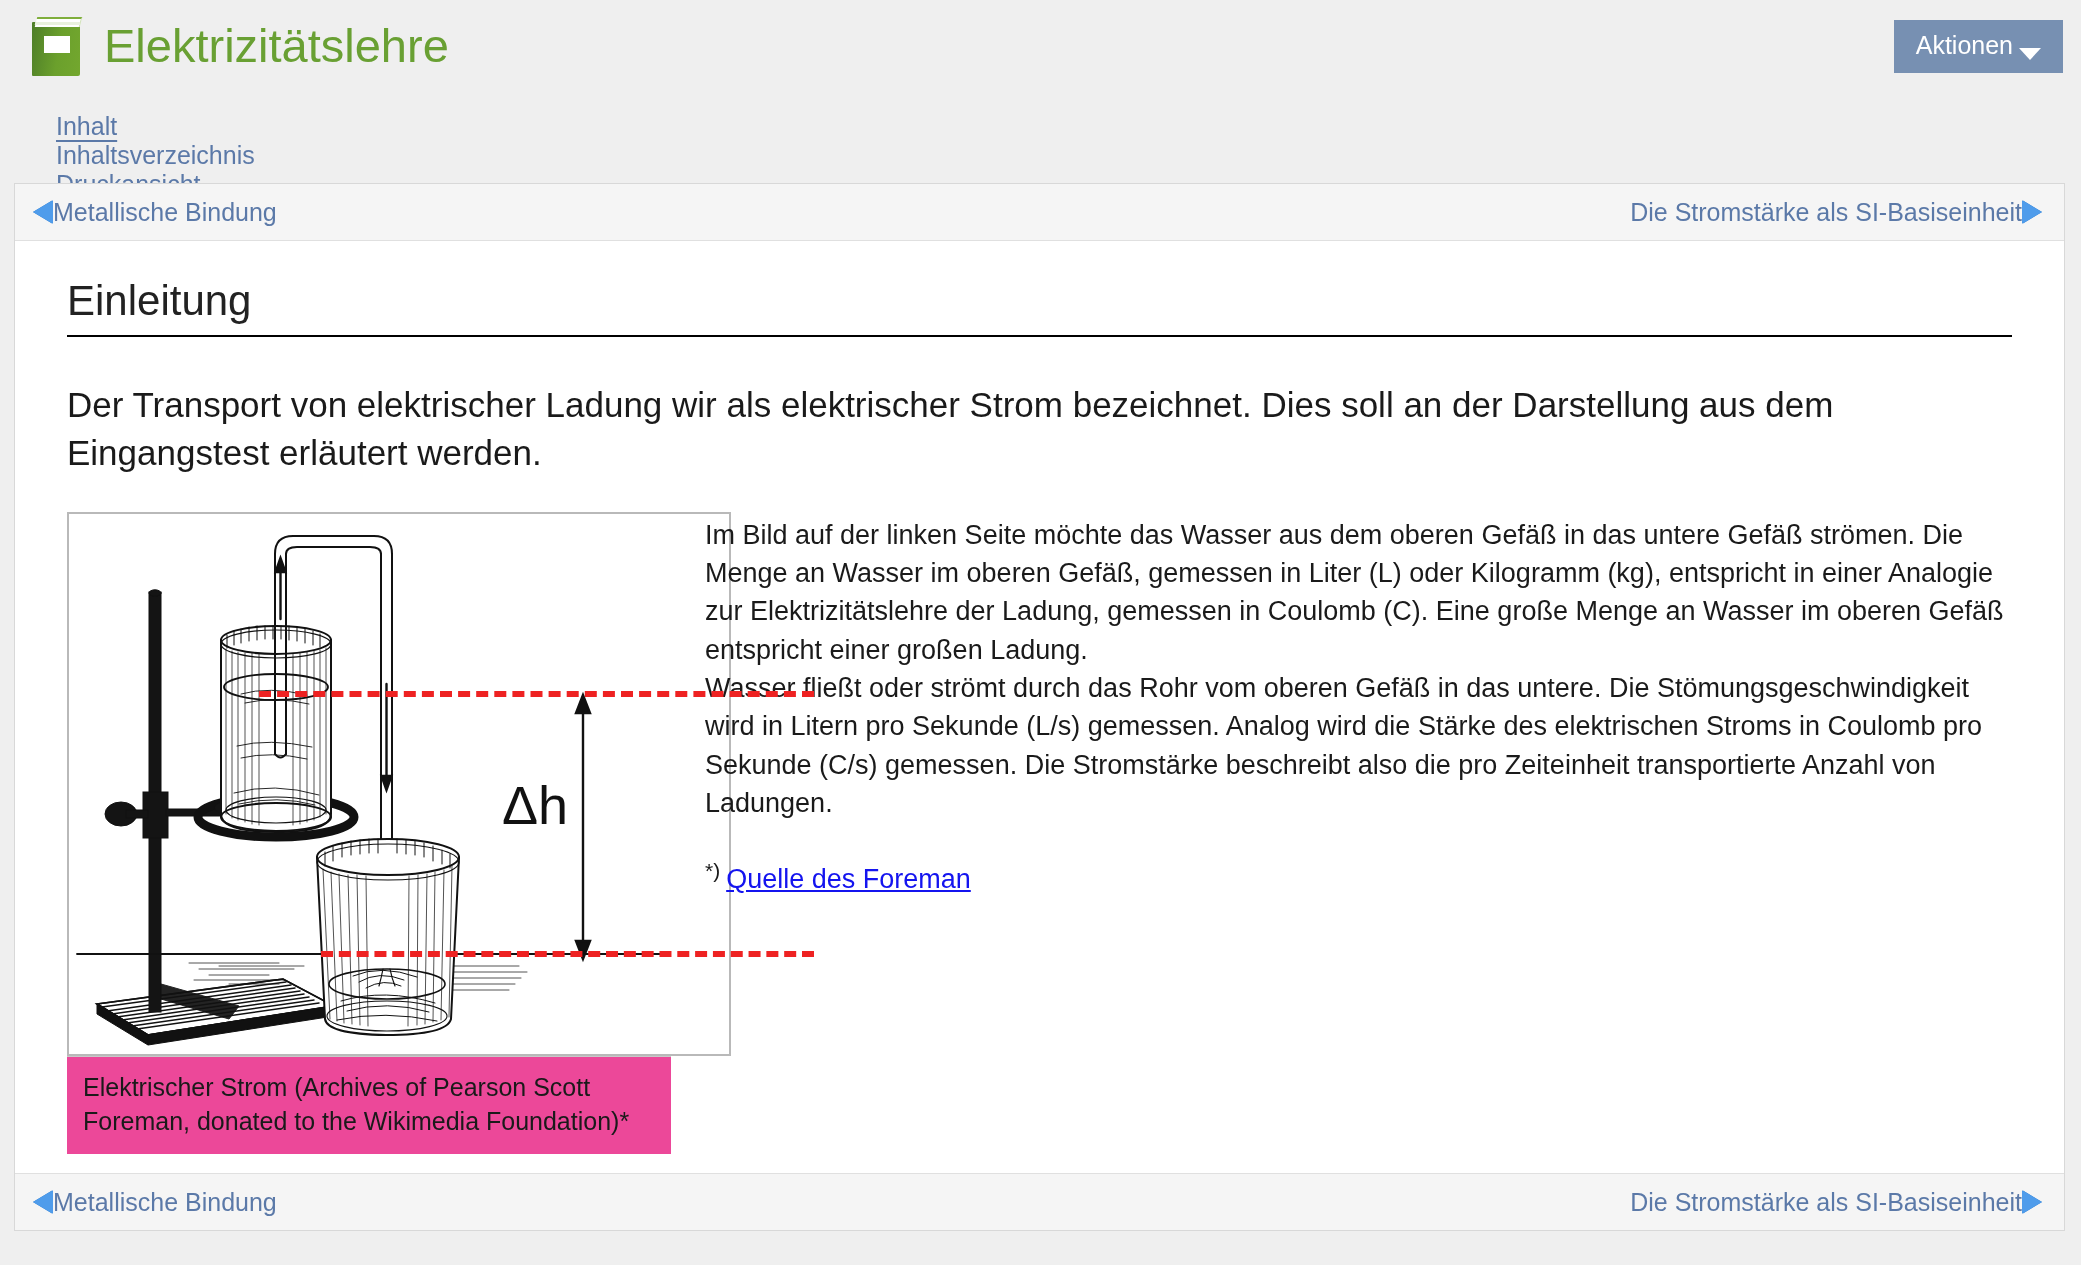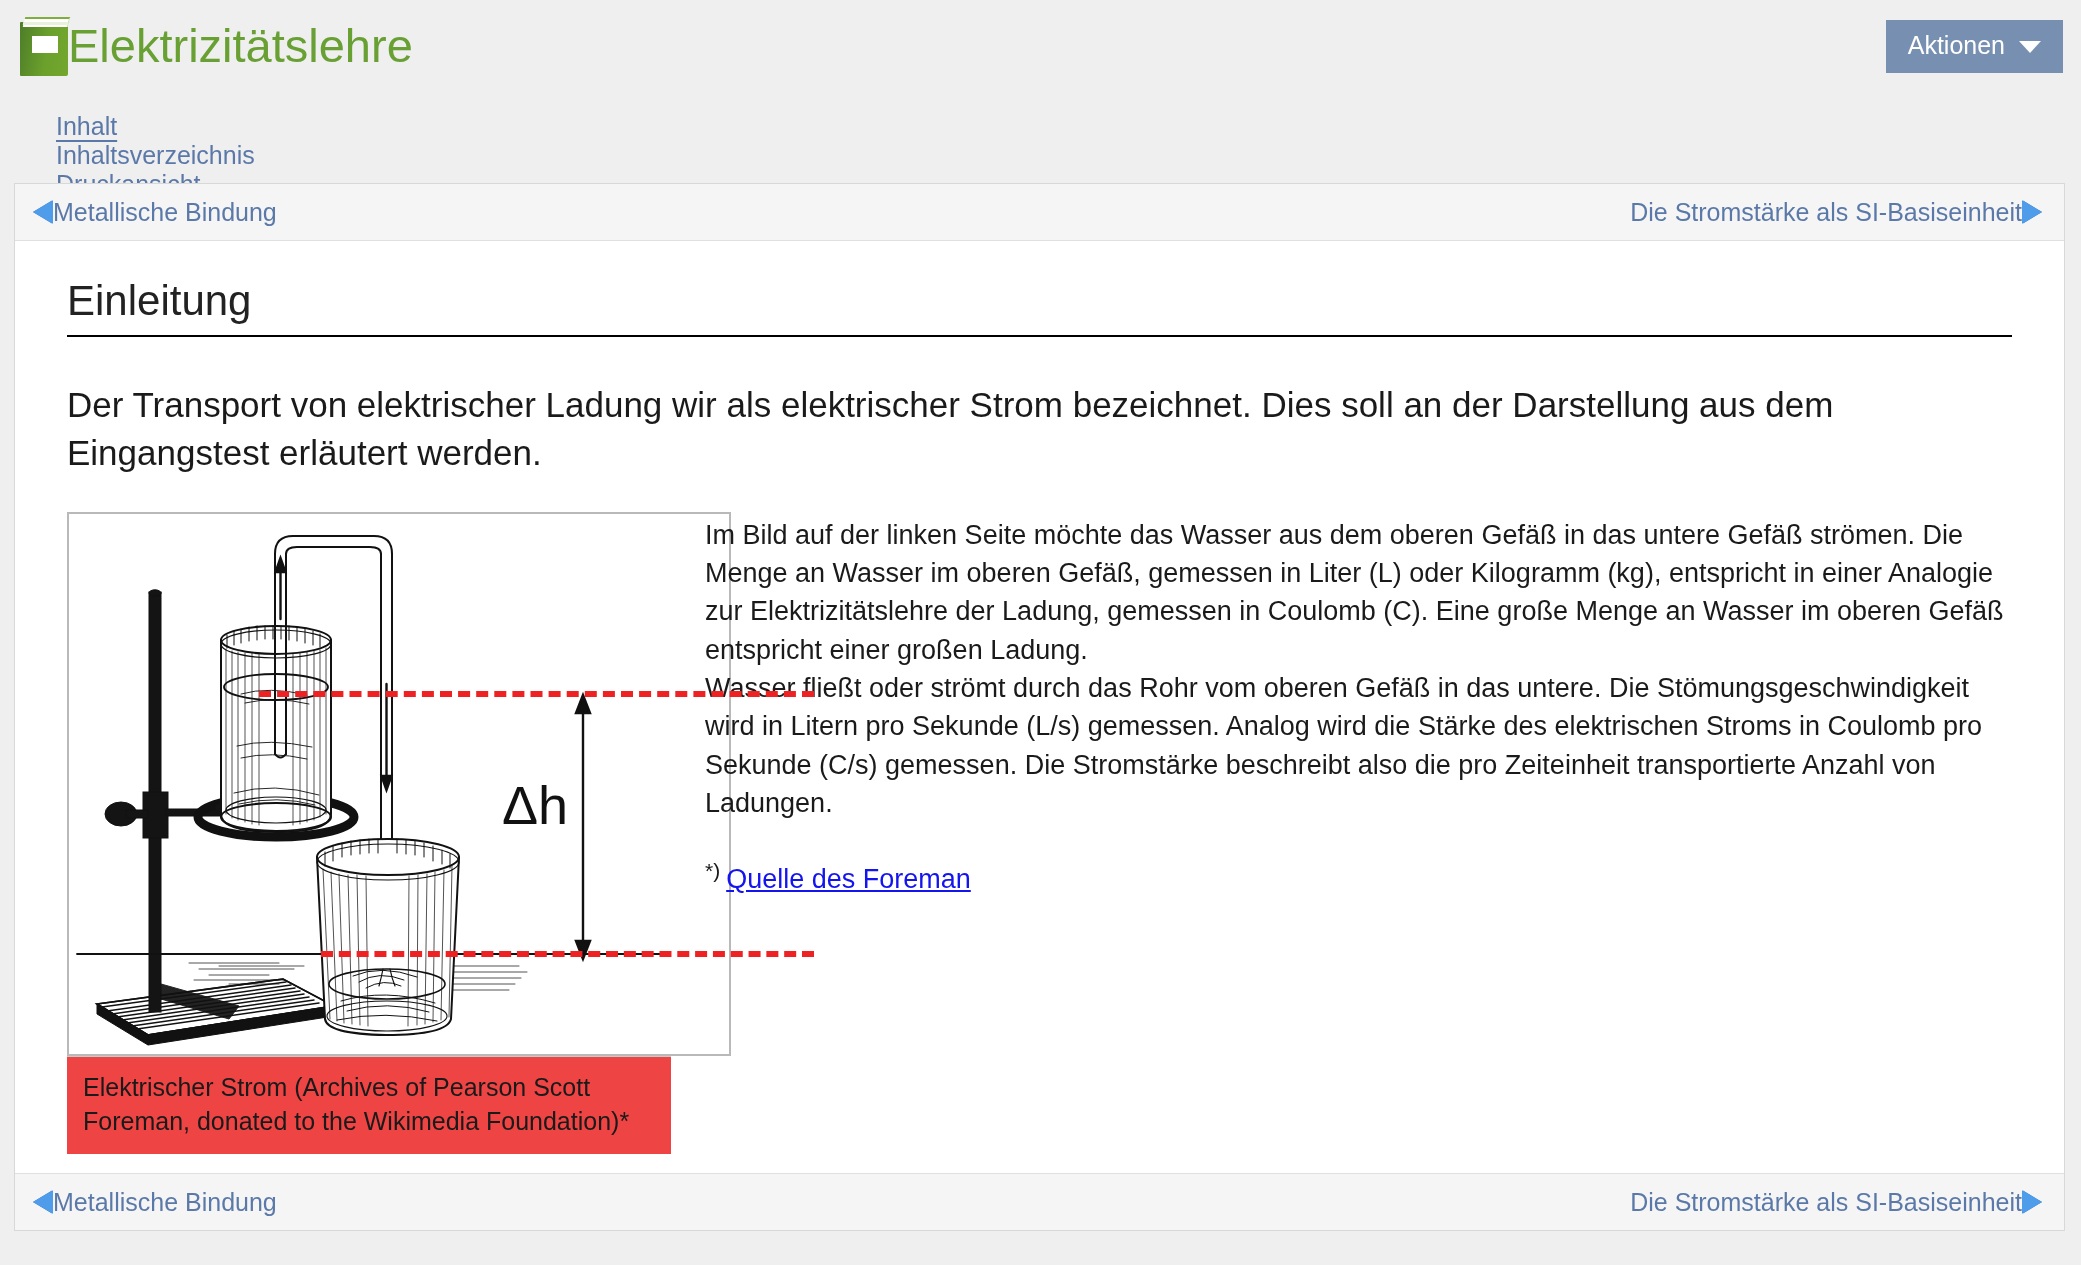--- a/index.html
+++ b/index.html
@@ -14,24 +14,25 @@
     overflow: hidden;
   }
 
   
   .header {
     position: relative;
     height: 108px;
   }
   .brand {
     position: absolute;
-    left: 16px;
+    left: 28px;
     top: 14px;
     display: flex;
     align-items: center;
+    gap: 24px;
     justify-content: center;
   }
   .book-icon {
     width: 52px;
     height: 62px;
     position: relative;
     flex: none;
   }
   .book-icon .cover {
     position: absolute;
@@ -81,22 +82,22 @@
 
   .actions-btn {
     position: absolute;
     right: 18px;
     top: 20px;
     background: #7790b2;
     color: #ffffff;
     font-size: 25px;
     padding: 11px 22px 13px 22px;
     display: flex;
-    align-items: center;
-    gap: 14px;
+    align-items: flex-end;
+    gap: 6px;
     cursor: pointer;
     white-space: nowrap;
     user-select: none;
   }
   .caret-down {
     width: 0;
     height: 0;
     border-left: 11px solid transparent;
     border-right: 11px solid transparent;
     border-top: 12px solid #ffffff;
@@ -218,21 +219,21 @@
     width: 664px;
   }
   .figure-img {
     width: 600px;
     height: 540px;
     display: block;
     position: relative;
     overflow: visible;
   }
   .figcaption {
-    background: #ef4444;
+    background: #ec4899;
     border-top: 1px solid #c9c9c9;
     font-size: 25px;
     color: #1a1a1a;
     line-height: 1.37;
     padding: 13px 16px 16px 16px;
   }
 
   .text-col {
     flex: 1;
     padding-left: 34px;

